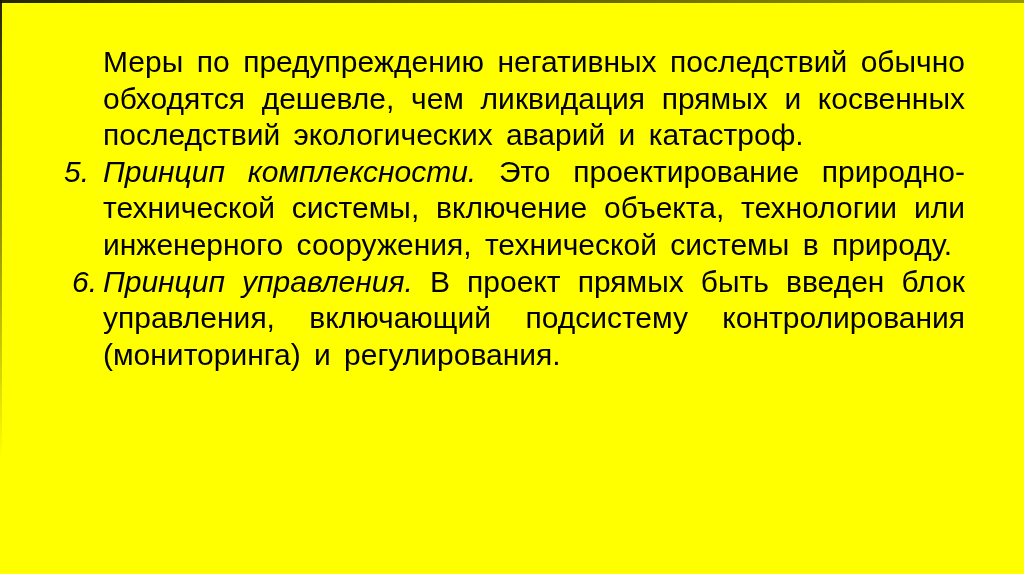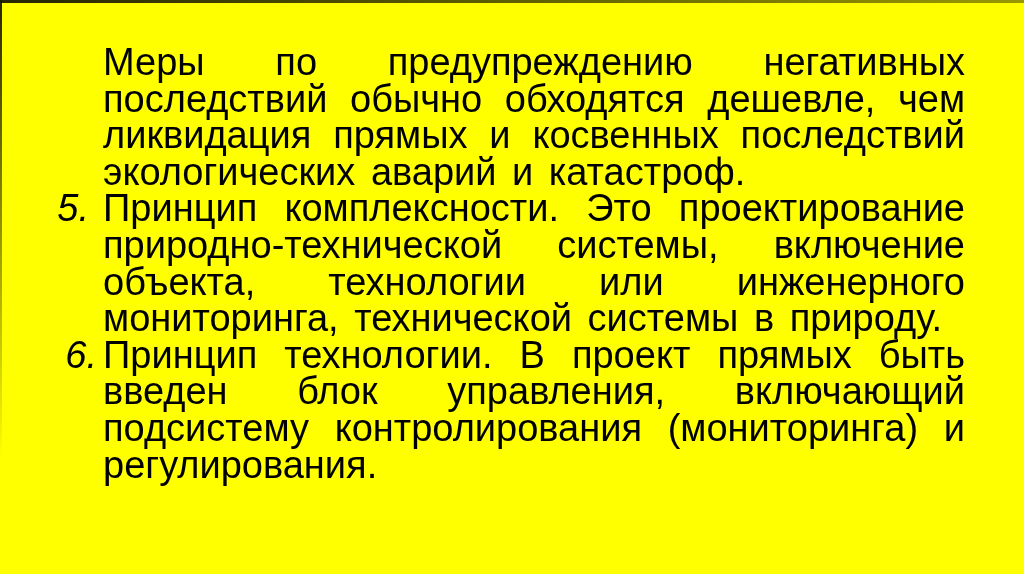--- a/index.html
+++ b/index.html
@@ -27,21 +27,21 @@
     top: 0; left: 0;
     width: 2px;
     height: 80%;
     background: linear-gradient(to bottom, rgba(26,26,4,0.95), rgba(26,26,4,0));
   }
   .content {
     position: absolute;
     left: 103px;
     top: 44px;
     width: 862px;
-    font-size: 38px;
+    font-size: 30px;
     line-height: 36.6px;
     word-spacing: 5px;
   }
   .para {
     margin: 0;
     text-align: justify;
     text-align-last: left;
   }
   .list-item {
     position: relative;
@@ -50,37 +50,38 @@
     position: absolute;
     left: -58px;
     width: 44px;
     text-align: right;
     font-style: italic;
   }
   .list-item.second .num {
     left: -50px;
   }
   .italic {
+    font-style: italic;
   }
 </style>
 </head>
 <body>
 
 <div class="slide">
   <div class="edge-top"></div>
   <div class="edge-left"></div>
 
   <div class="content">
 
     <p class="para">Меры по предупреждению негативных последствий обычно обходятся дешевле, чем ликвидация прямых и косвенных последствий экологических аварий и катастроф.</p>
 
     <div class="list-item">
       <span class="num">5.</span>
-      <p class="para"><span class="italic">Принцип комплексности.</span> <span>Это проектирование природно-технической системы, включение объекта, технологии или инженерного мониторинга, технической системы в природу.</span></p>
+      <p class="para"><span class="italic">Принцип комплексности.</span> <span>Это проектирование природно-технической системы, включение объекта, технологии или инженерного сооружения, технической системы в природу.</span></p>
     </div>
 
     <div class="list-item second">
       <span class="num">6.</span>
-      <p class="para"><span class="italic">Принцип технологии.</span> <span>В проект прямых быть введен блок управления, включающий подсистему контролирования (мониторинга) и регулирования.</span></p>
+      <p class="para"><span class="italic">Принцип управления.</span> <span>В проект прямых быть введен блок управления, включающий подсистему контролирования (мониторинга) и регулирования.</span></p>
     </div>
 
   </div>
 </div>
 
 </body></html>

